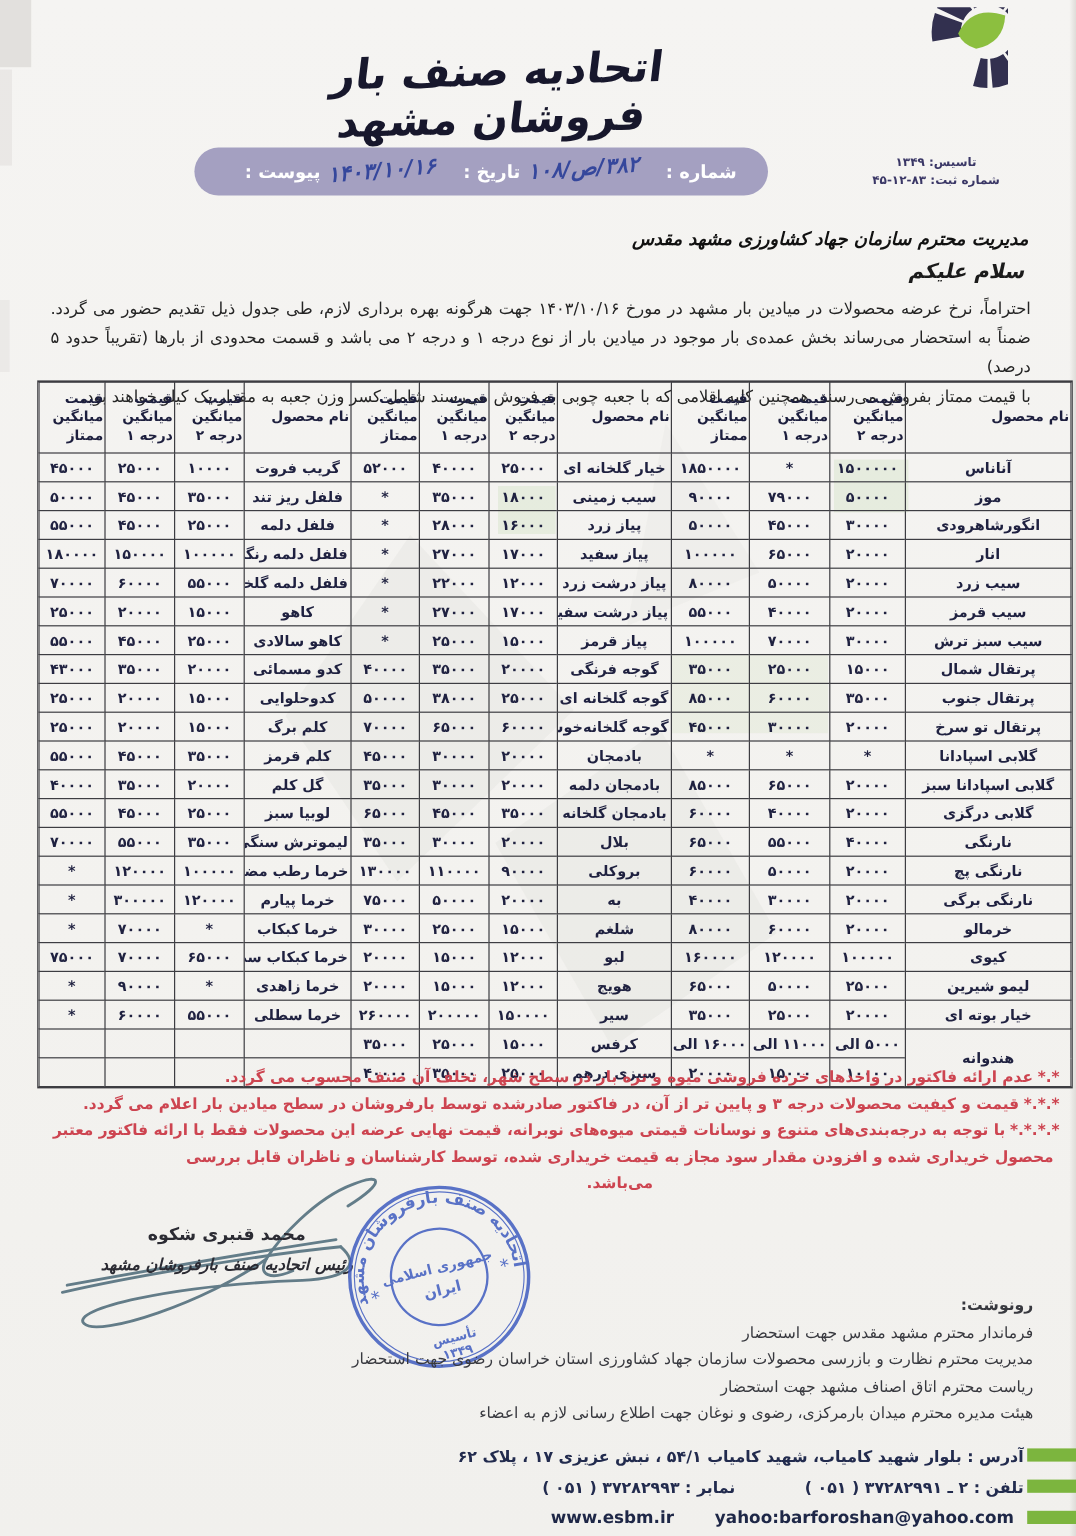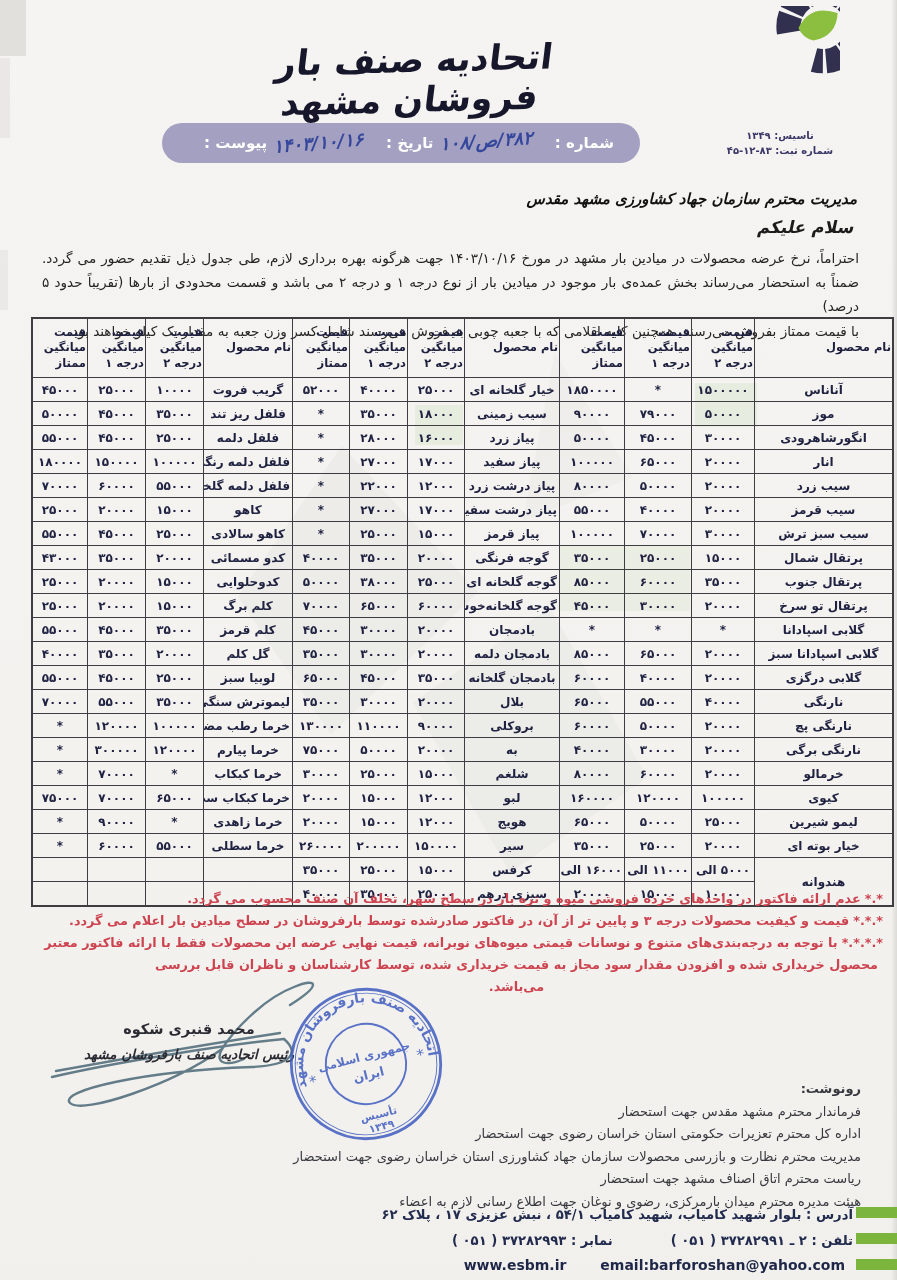--- a/index.html
+++ b/index.html
@@ -532,30 +532,29 @@
     <text x="0" y="16" text-anchor="middle" font-size="13" font-weight="bold" fill="#3f5cc0" font-family="DejaVu Sans, sans-serif">ایران</text>
     <text x="0" y="58" text-anchor="middle" font-size="11" font-weight="bold" fill="#3f5cc0" font-family="DejaVu Sans, sans-serif">تأسیس</text>
     <text x="0" y="71" text-anchor="middle" font-size="11" font-weight="bold" fill="#3f5cc0" font-family="DejaVu Sans, sans-serif">۱۳۴۹</text>
     <text x="-58" y="10" text-anchor="middle" font-size="16" fill="#3f5cc0">*</text>
     <text x="58" y="10" text-anchor="middle" font-size="16" fill="#3f5cc0">*</text>
   </svg>
 
   <div class="copies">
     <div class="c-title">رونوشت:</div>
     <div>فرماندار محترم مشهد مقدس جهت استحضار</div>
-    <div>اداره کل محترم تعزیرات حکومتی استان خراسان رضوی جهت استحضار</div>
     <div>مدیریت محترم نظارت و بازرسی محصولات سازمان جهاد کشاورزی استان خراسان رضوی جهت استحضار</div>
     <div>ریاست محترم اتاق اصناف مشهد جهت استحضار</div>
     <div>هیئت مدیره محترم میدان بارمرکزی، رضوی و نوغان جهت اطلاع رسانی لازم به اعضاء</div>
   </div>
 
   <div class="footer-line f1">آدرس : بلوار شهید کامیاب، شهید کامیاب ۵۴/۱ ، نبش عزیزی ۱۷ ، پلاک ۶۲</div>
   <div class="footer-line f2">
     <span>تلفن : ۲ ـ ۳۷۲۸۲۹۹۱ ( ۰۵۱ )</span><span class="gap"></span><span>نمابر : ۳۷۲۸۲۹۹۳ ( ۰۵۱ )</span>
   </div>
   <div class="footer-line f3">
-    <span>www.esbm.ir</span><span class="gap"></span><span>email:barforoshan@yahoo.com</span>
+    <span>www.esbm.ir</span><span class="gap"></span><span>yahoo:barforoshan@yahoo.com</span>
   </div>
   <div class="gbar gb1"></div>
   <div class="gbar gb2"></div>
   <div class="gbar gb3"></div>
 
 </div>
 
 </body></html>

